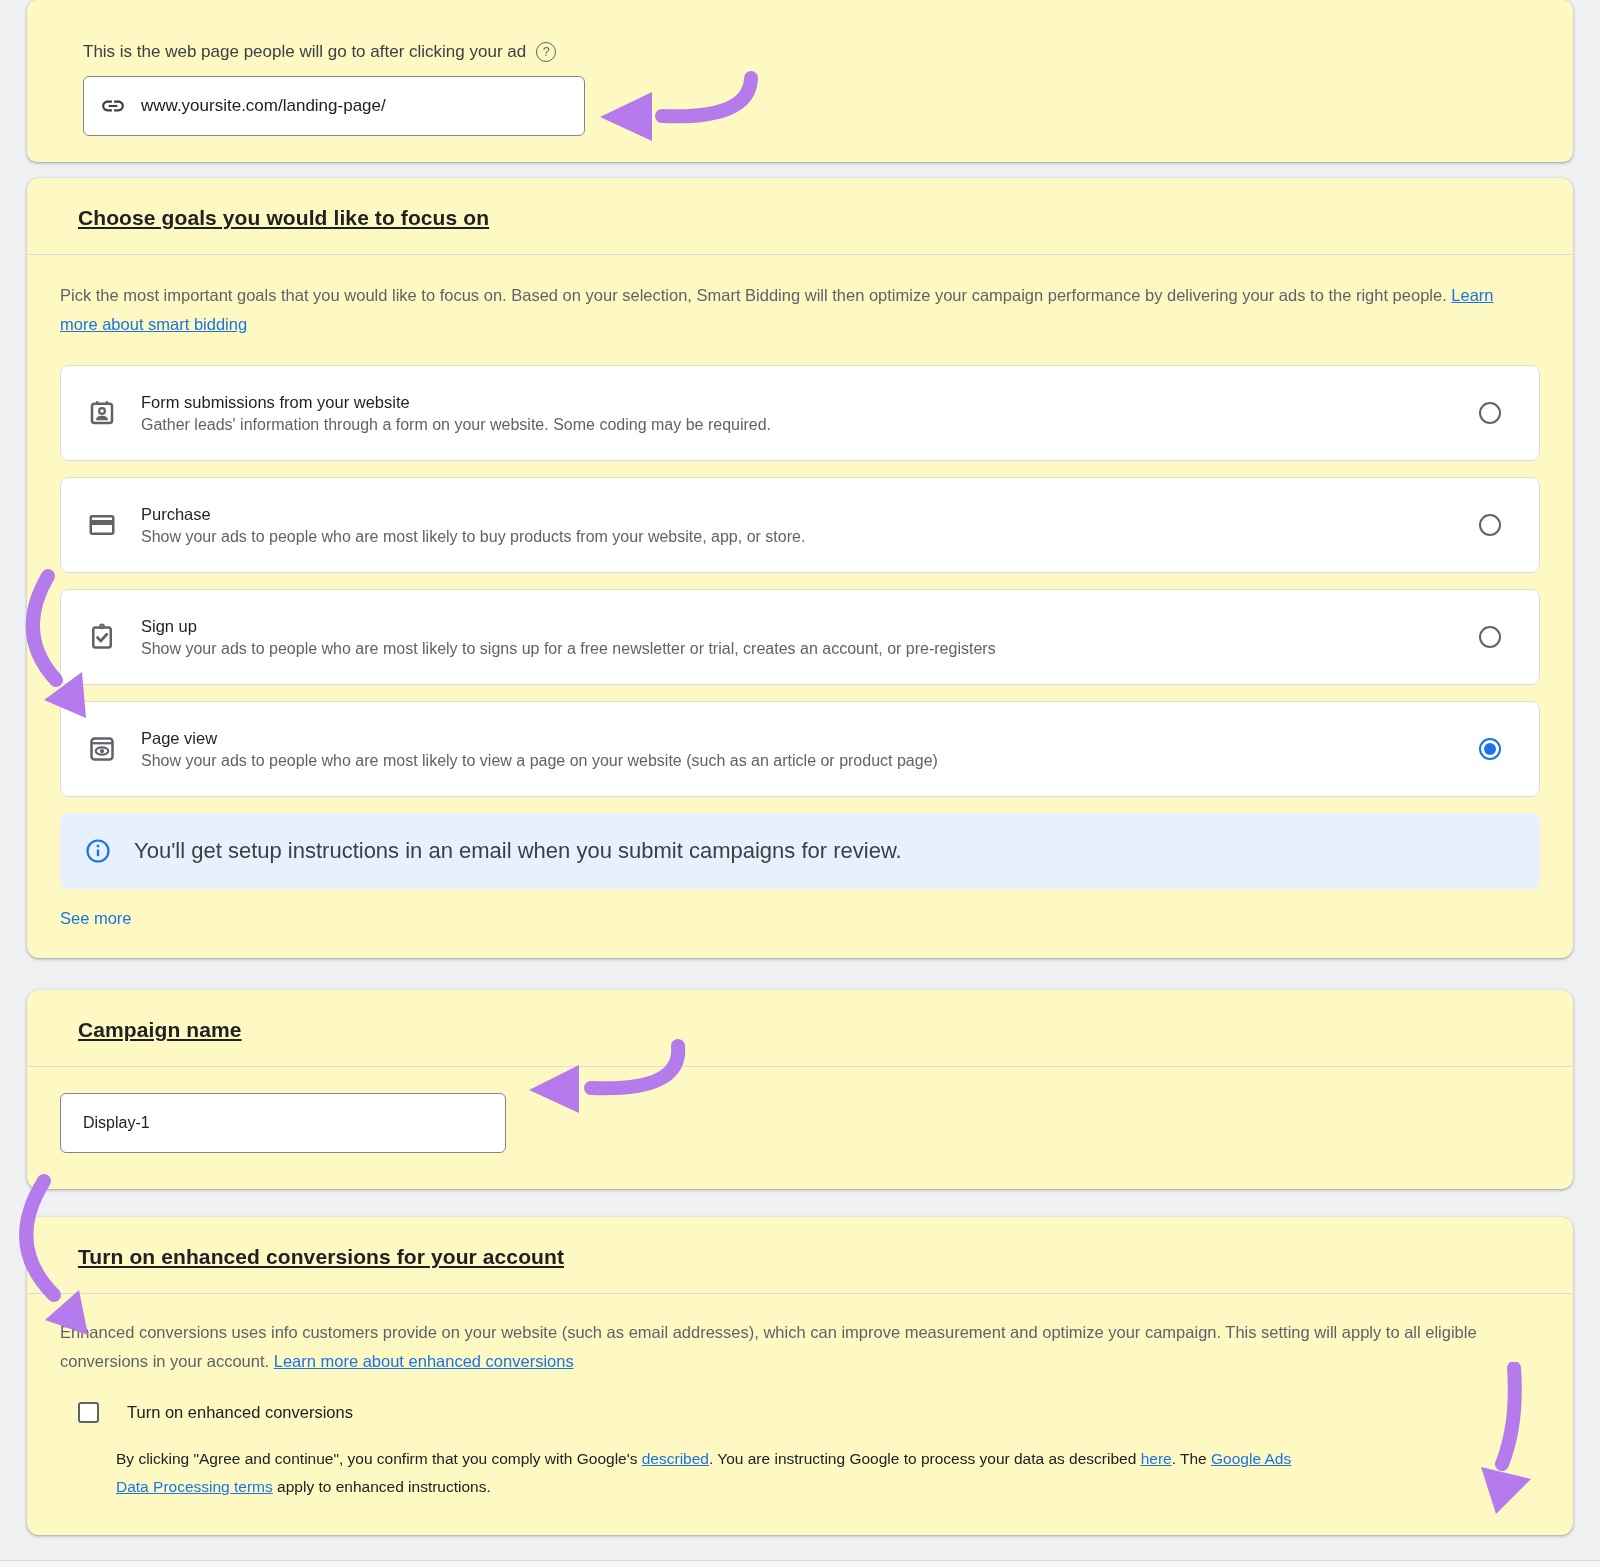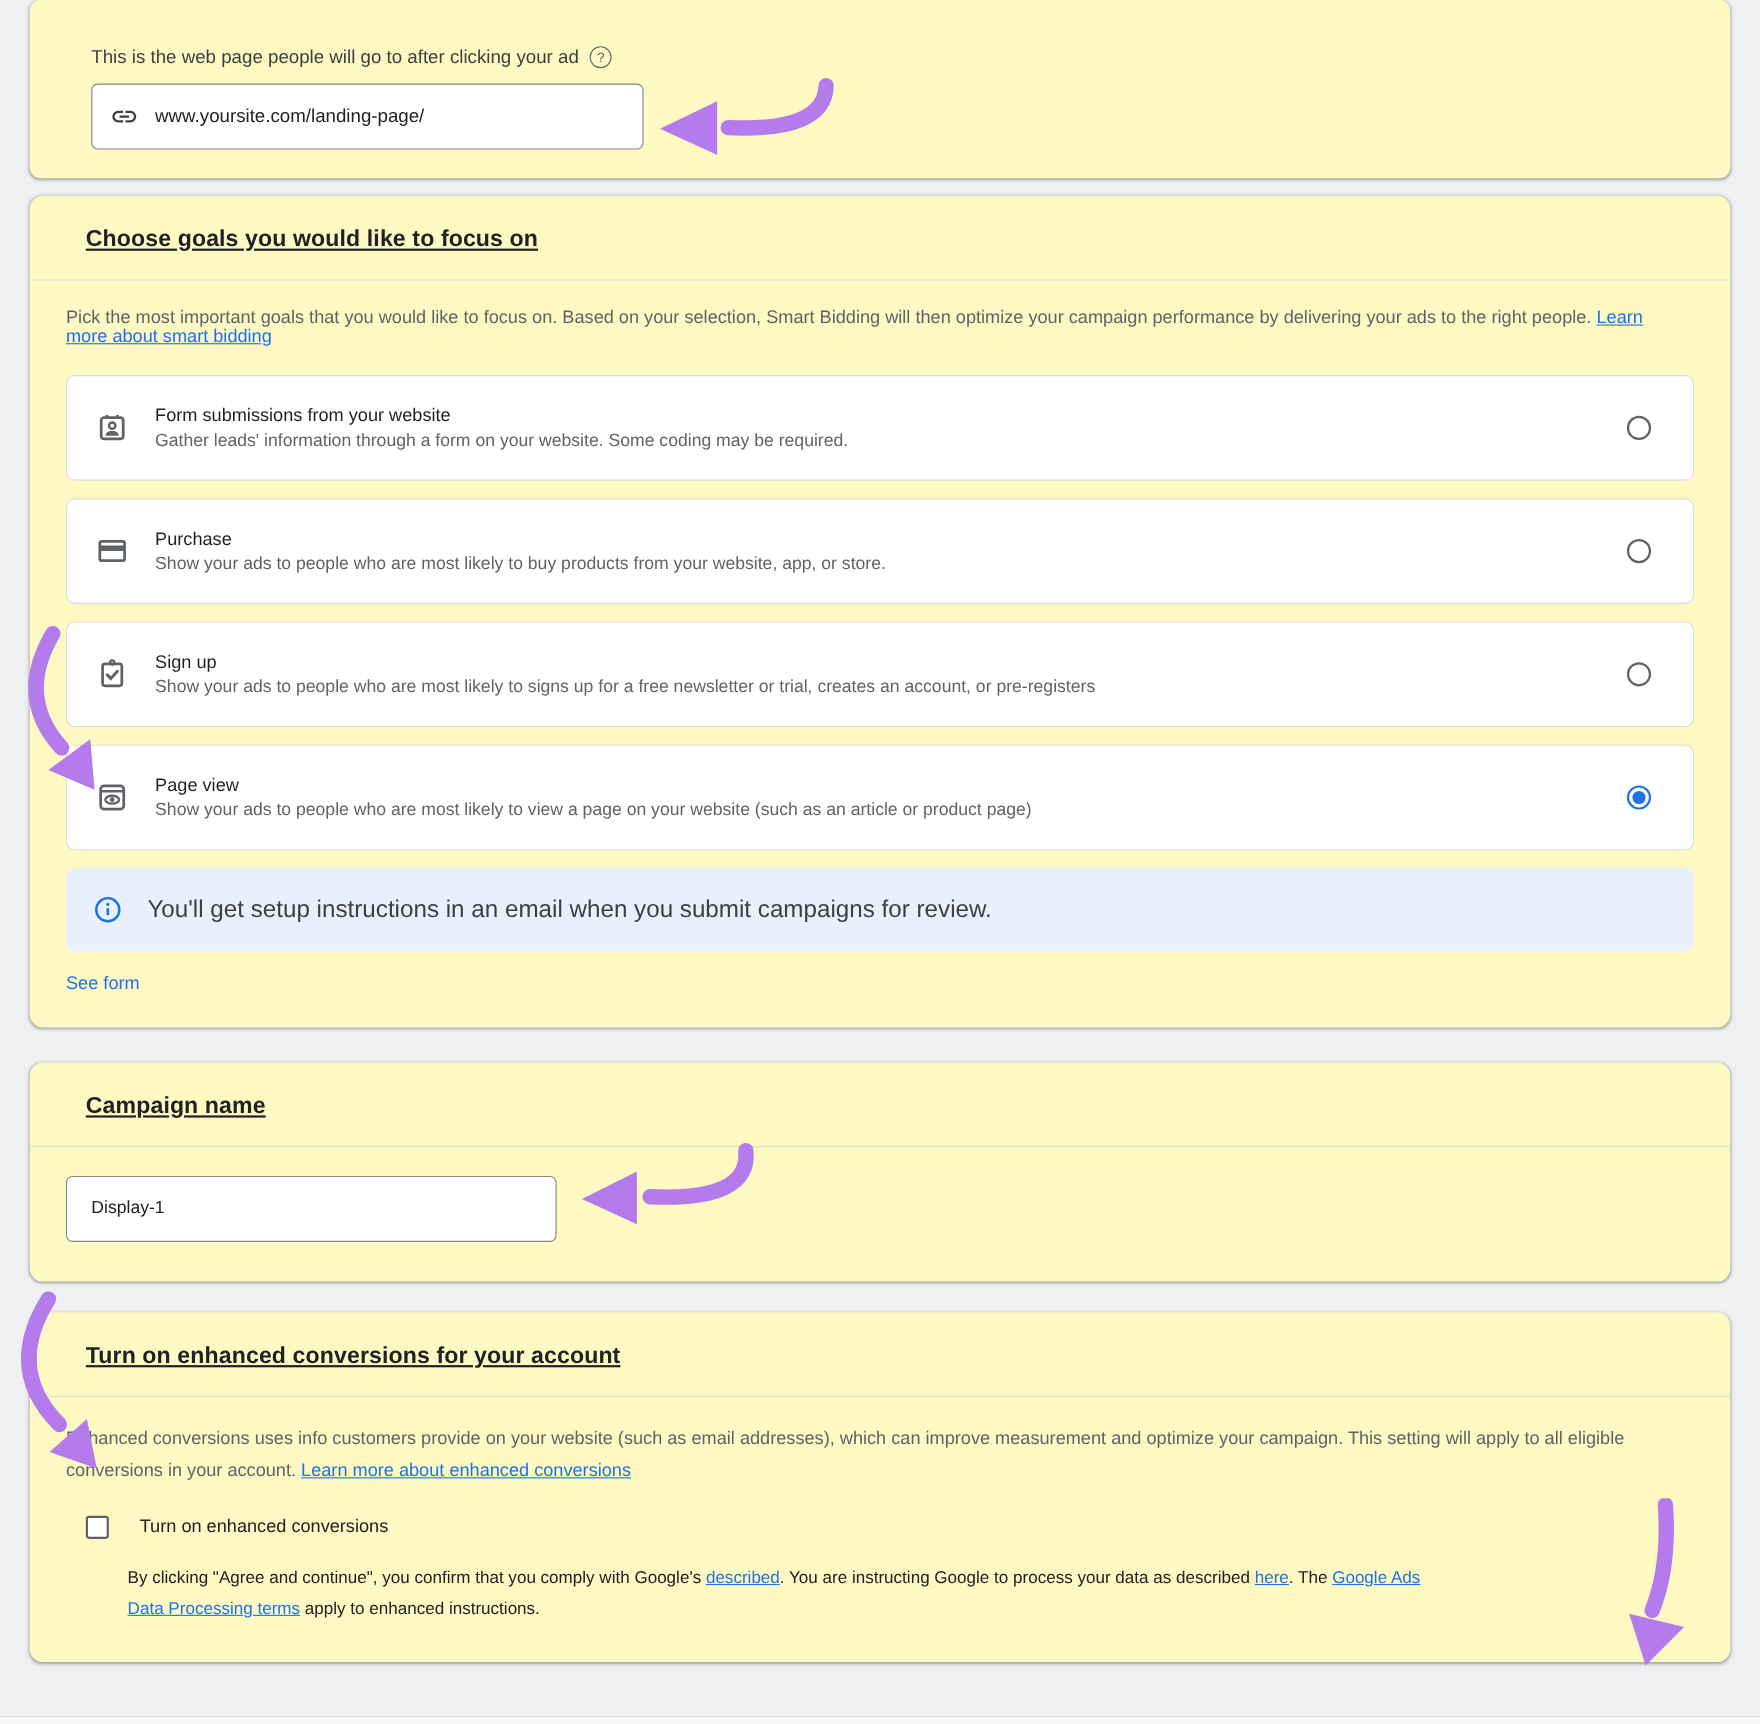--- a/index.html
+++ b/index.html
@@ -35,21 +35,21 @@
   .url-box input {
     border:none; outline:none; font-size:17px; color:#202124;
     font-family:"Liberation Sans", sans-serif; width:100%; background:transparent;
   }
   
   .card-goals { margin-top:16px; }
   .card-head { padding:28px 51px 24px;text-decoration:underline; }
   .card-title { font-size:21px; color:#202124; letter-spacing:.1px; }
   .divider { border-top:1px solid #dadce0; }
   .goals-body { padding:26px 33px 30px; }
-  .goals-desc { font-size:16.5px; line-height:17px; color:#5f6368; max-width:1462px; margin-bottom:26px; }
+  .goals-desc { font-size:16.5px; line-height:29px; color:#5f6368; max-width:1462px; margin-bottom:26px; }
   .link { color:#1a73e8; text-decoration:underline; cursor:pointer; }
   .goal-row {
     border:1px solid #dadce0; border-radius:8px;
     height:96px; margin-bottom:16px;
     display:flex; align-items:center; gap:24px; padding:0 38px 0 26px;
     cursor:pointer; background:#fff;
   }
   .goal-icon { width:30px; height:30px; flex:0 0 30px; display:flex; align-items:center; justify-content:center; }
   .goal-texts { display:flex; flex-direction:column; gap:4px; }
   .goal-title { font-size:16.5px; color:#1f2023; font-weight:500; }
@@ -193,21 +193,21 @@
       <span class="goal-icon" style="width:28px;flex:0 0 28px;">
         <svg class="icon-svg" width="28" height="28" viewBox="0 0 24 24">
           <circle cx="12" cy="12" r="9" fill="none" stroke="#1a73e8" stroke-width="1.9"></circle>
           <line x1="12" y1="10.8" x2="12" y2="16.4" stroke="#1a73e8" stroke-width="2"></line>
           <circle cx="12" cy="7.8" r="1.25" fill="#1a73e8"></circle>
         </svg>
       </span>
       <span class="info-text">You'll get setup instructions in an email when you submit campaigns for review.</span>
     </div>
 
-    <a class="see-more">See form</a>
+    <a class="see-more">See more</a>
   </div>
 </section>
 
 <section class="card card-campaign">
   <div class="card-head">
     <h2 class="card-title">Campaign name</h2>
   </div>
   <div class="divider"></div>
   <div class="campaign-body">
     <div class="name-box">

